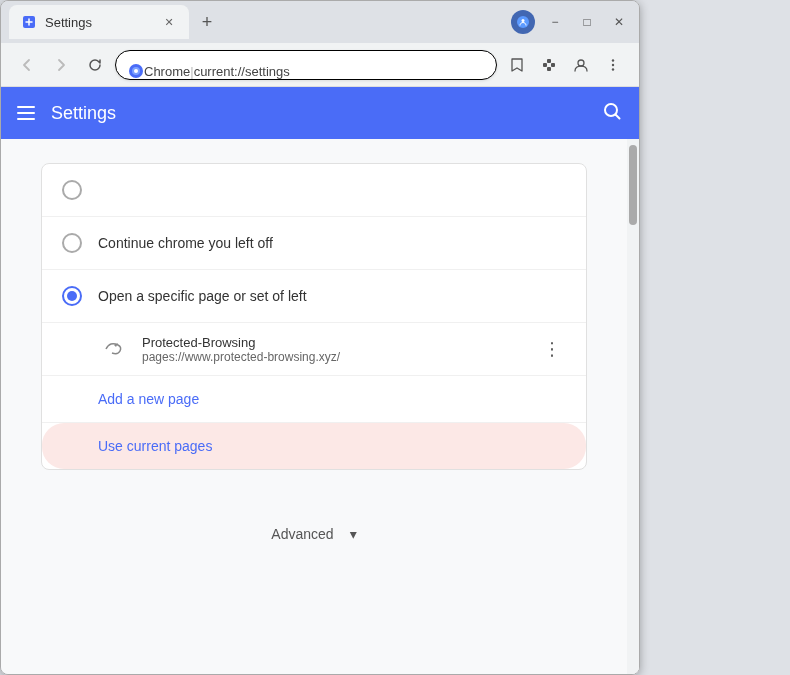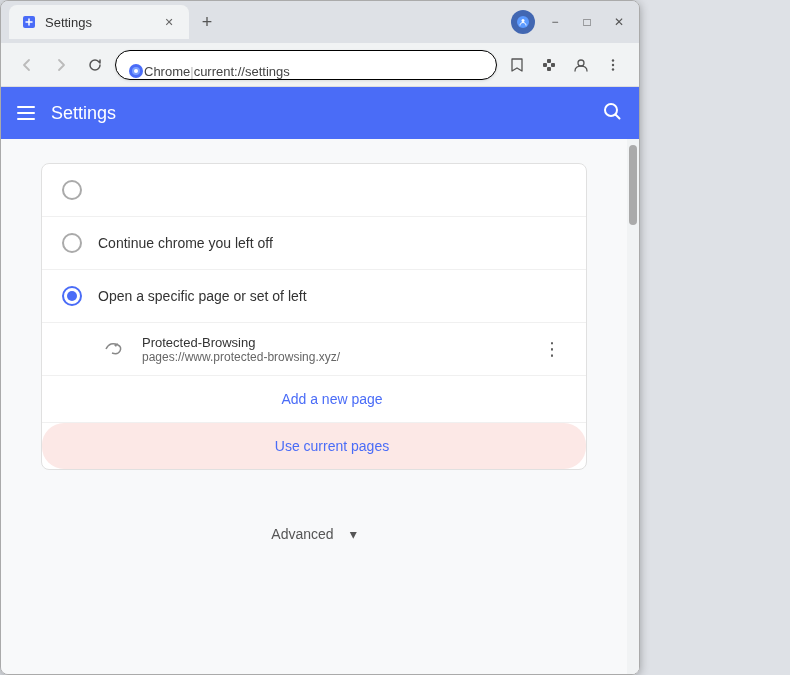--- a/index.html
+++ b/index.html
@@ -59,21 +59,21 @@
 
     
     .startup-page-entry { display: flex; align-items: center; padding: 10px 20px 10px 56px; gap: 12px; border-bottom: 1px solid #f0f0f0; background: #fff; }
     .page-favicon { width: 32px; height: 32px; flex-shrink: 0; display: flex; align-items: center; justify-content: center; }
     .page-info { flex: 1; }
     .page-name { font-size: 13px; color: #333; font-weight: 500; }
     .page-url { font-size: 12px; color: #666; }
     .more-btn { width: 28px; height: 28px; border-radius: 50%; display: flex; align-items: center; justify-content: center; cursor: pointer; color: #555; font-size: 18px; }
 
     
-    .action-link { padding: 14px 20px 14px 56px; cursor: pointer; border-bottom: 1px solid #f0f0f0; text-align: center; }
+    .action-link { padding: 14px 20px 14px 56px; cursor: pointer; border-bottom: 1px solid #f0f0f0; }
     .action-link:last-child { border-bottom: none; border-radius: 22px; }
     .action-link a { color: #4a6cf7; font-size: 14px; text-decoration: none; font-weight: 500; }
     .use-current-pages { background: #fce8e6; }
 
     
     .advanced-section { display: flex; justify-content: center; padding: 16px 0; }
     .advanced-btn { display: flex; align-items: center; gap: 16px; cursor: pointer; color: #555; font-size: 14px; background: none; border: none; }
 
     
     .watermark { position: absolute; top: 50%; left: 50%; transform: translate(-30%, -50%); opacity: 0.07; pointer-events: none; z-index: 0; }

